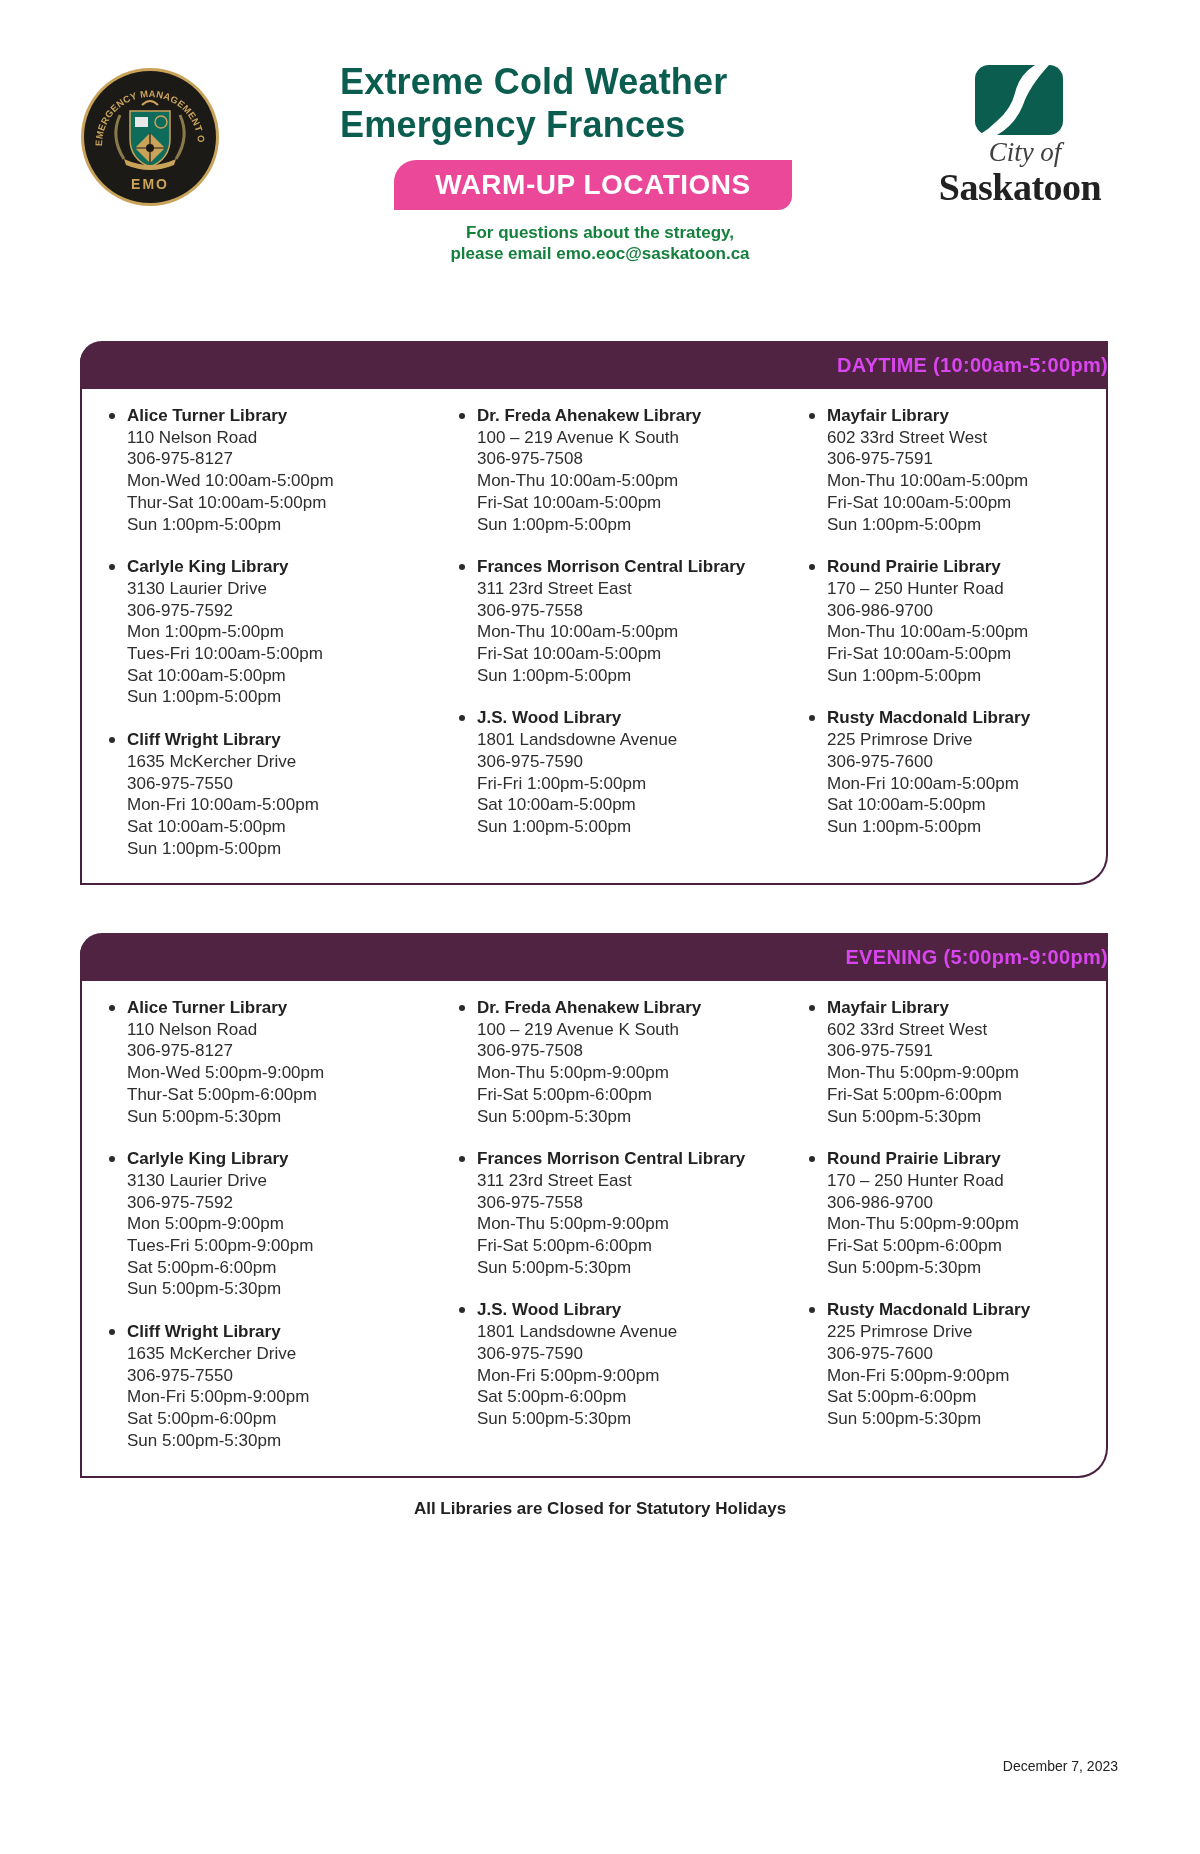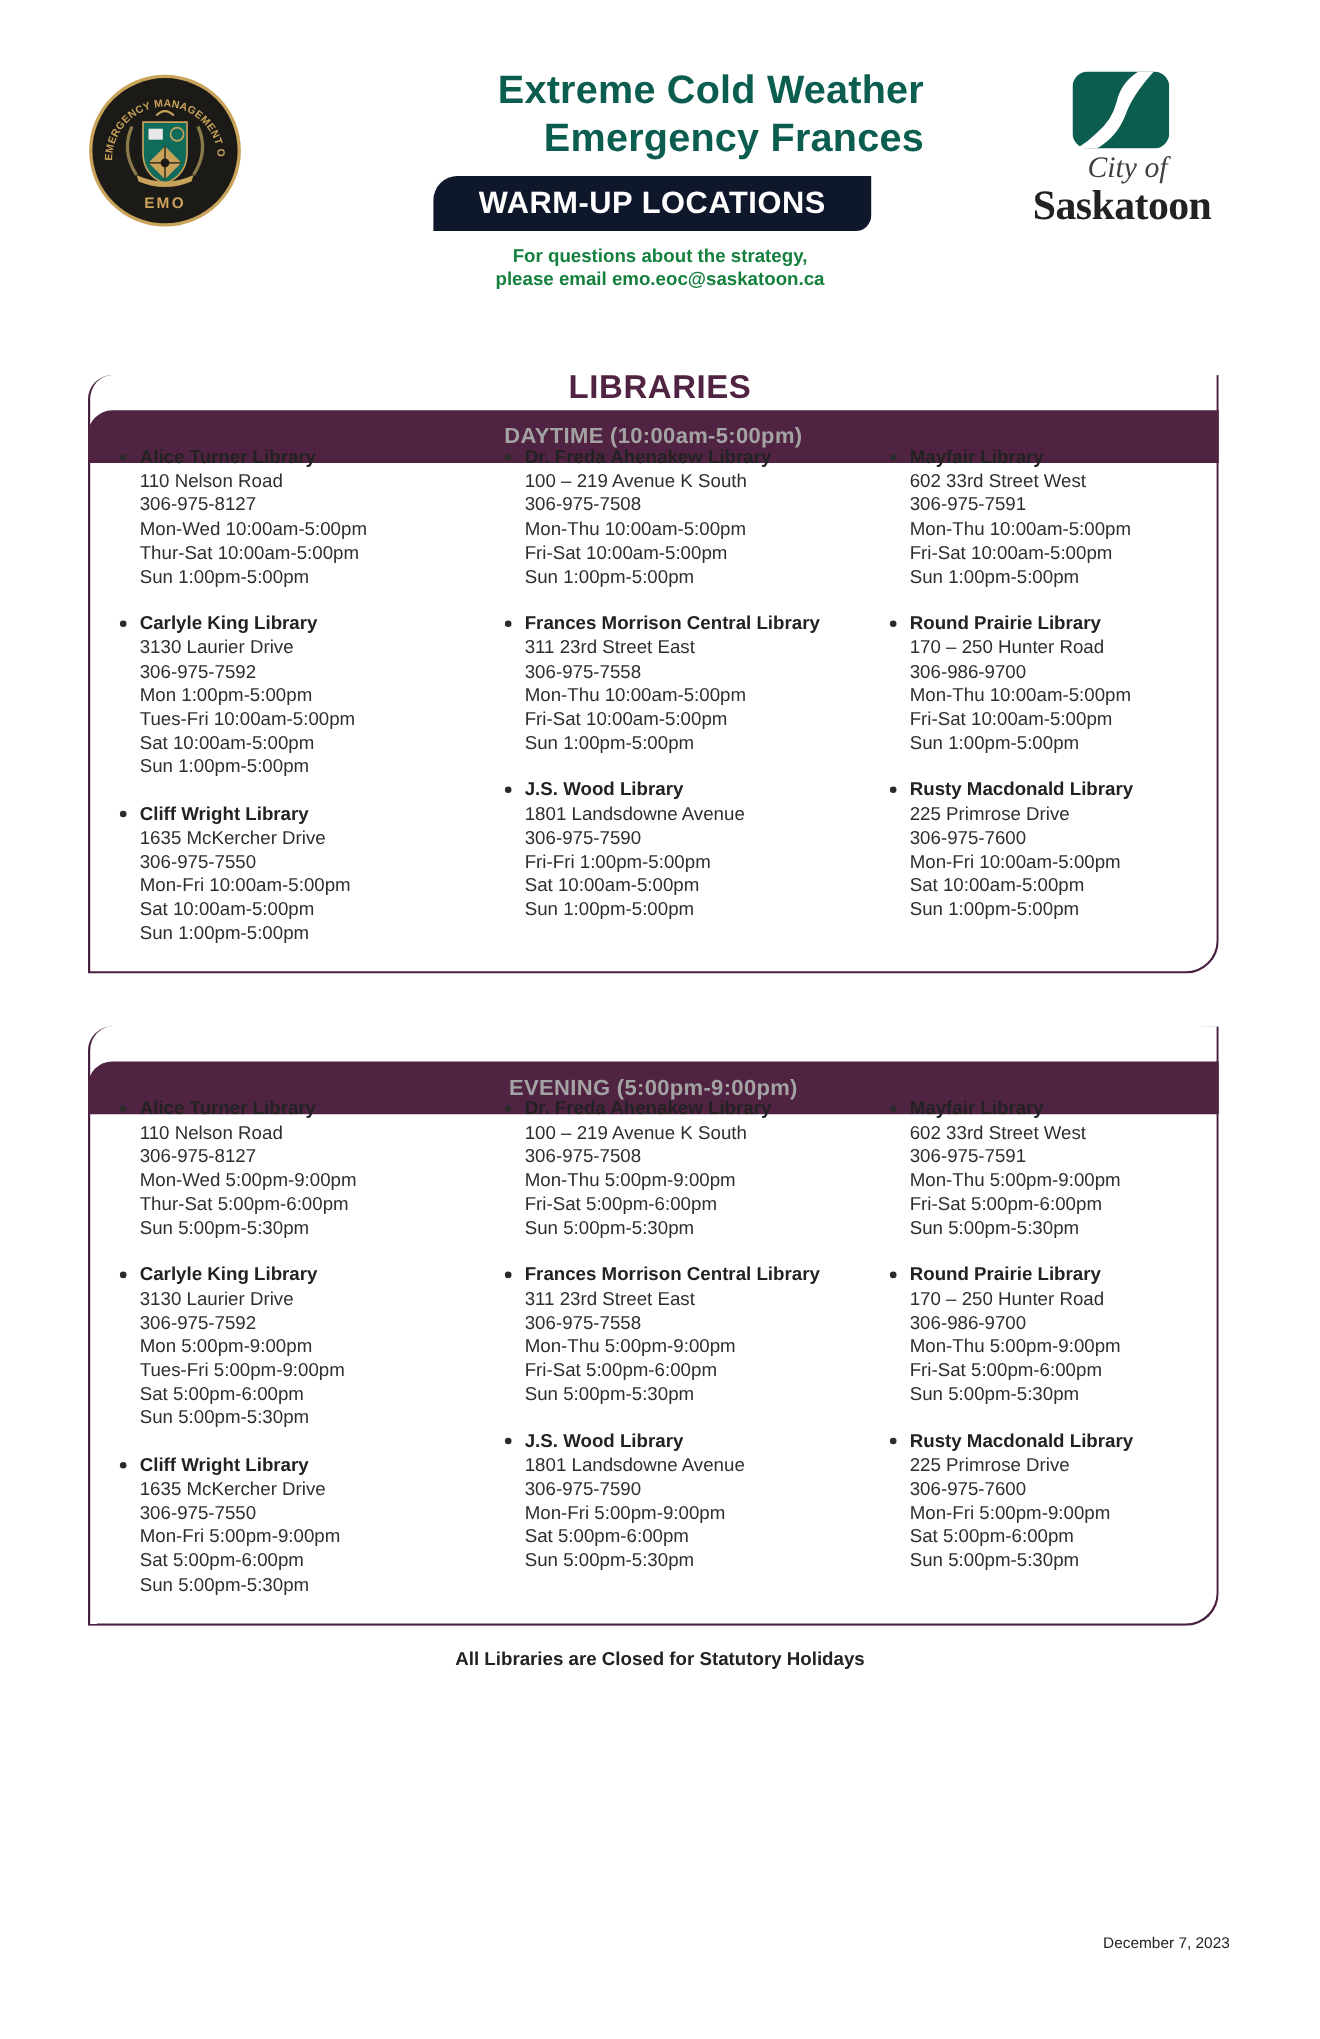--- a/index.html
+++ b/index.html
@@ -8,36 +8,36 @@
     font-family: "Liberation Sans", sans-serif; color: #2b2b2b; overflow: hidden;
   }
   .emo-logo { position: absolute; left: 80px; top: 67px; width: 140px; height: 140px; }
   .city-logo { position: absolute; left: 925px; top: 65px; width: 190px; height: 140px; }
   .city-mark { position: absolute; left: 50px; top: 0; width: 88px; height: 70px; }
   .city-of { position: absolute; left: 0; width: 190px; top: 72px; text-align: center;
     font-family: "Liberation Serif", serif; font-style: italic; font-size: 27px; color: #404040; padding-left: 10px; box-sizing: border-box;}
   .city-name { position: absolute; left: 0; width: 190px; top: 100px; text-align: center;
     font-family: "Liberation Serif", serif; font-weight: bold; font-size: 38px; color: #222; letter-spacing: -0.5px;}
 
-  .title { position: absolute; left: 340px; width: 500px; top: 60px; text-align: right;
+  .title { position: absolute; left: 340px; width: 500px; top: 60px; text-align: left;
     color: #0b5e4f; font-weight: bold; font-size: 36px; line-height: 43px; letter-spacing: 0.2px; }
   .band { position: absolute; left: 394px; top: 160px; width: 398px; height: 50px;
-    background: #0f172a; border-radius: 22px 0 14px 0; color: #fff; font-weight: bold;
+    background: #ec4899; border-radius: 22px 0 14px 0; color: #fff; font-weight: bold;
     font-size: 28px; line-height: 50px; text-align: center; letter-spacing: 0.5px; }
   .email-note { position: absolute; left: 340px; width: 520px; top: 222px; text-align: center;
     color: #15803d; font-weight: bold; font-size: 17px; line-height: 21px; }
 
   .section-heading { position: absolute; left: 400px; width: 400px; top: 295px; text-align: center;
     color: #512343; font-weight: bold; font-size: 30px; line-height: 36px; letter-spacing: 0.5px; margin-top: 40px; }
 
   .panel { position: absolute; left: 80px; width: 1028px; border: 2px solid #4a2040;
     border-top: none; border-radius: 22px 0 30px 0; box-sizing: border-box; }
   .panel-header { position: absolute; left: -2px; top: 0; width: 1028px; height: 48px;
-    background: #512343; border-radius: 22px 0 0 0; color: #a3a3a3; font-weight: bold;
-    font-size: 20px; line-height: 48px; text-align: center; letter-spacing: 0.3px; margin-top: 32px; }
+    background: #512343; border-radius: 22px 0 0 0; color: #d946ef; font-weight: bold;
+    font-size: 20px; line-height: 48px; text-align: right; letter-spacing: 0.3px; }
   .panel.day { top: 341px; height: 544px; }
   .panel.eve { top: 933px; height: 545px; }
 
   .col { position: absolute; top: 64px; width: 330px; }
   .col.c1 { left: 25px; }
   .col.c2 { left: 375px; }
   .col.c3 { left: 725px; }
 
   .entry { position: relative; padding-left: 20px; margin-bottom: 21px; }
   .entry .bullet { position: absolute; left: 2px; top: 8px; width: 6px; height: 6px;

